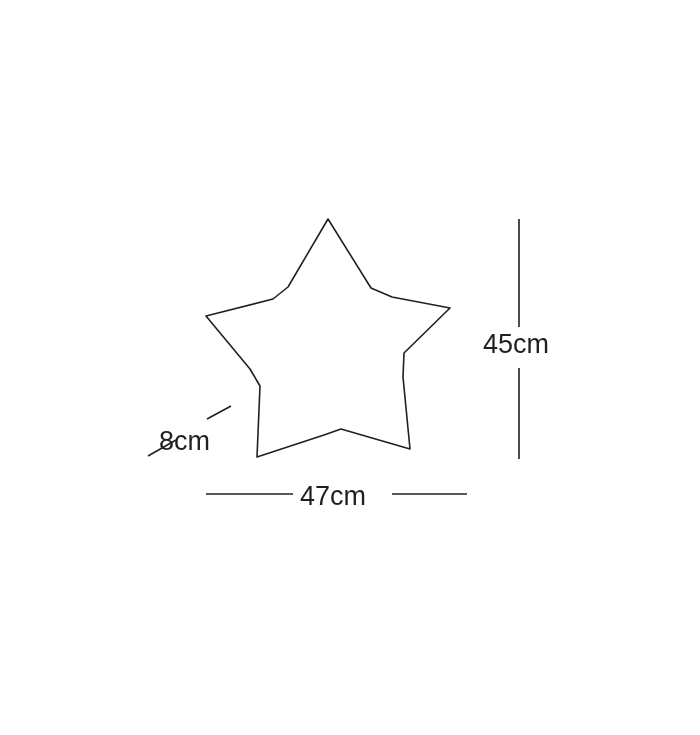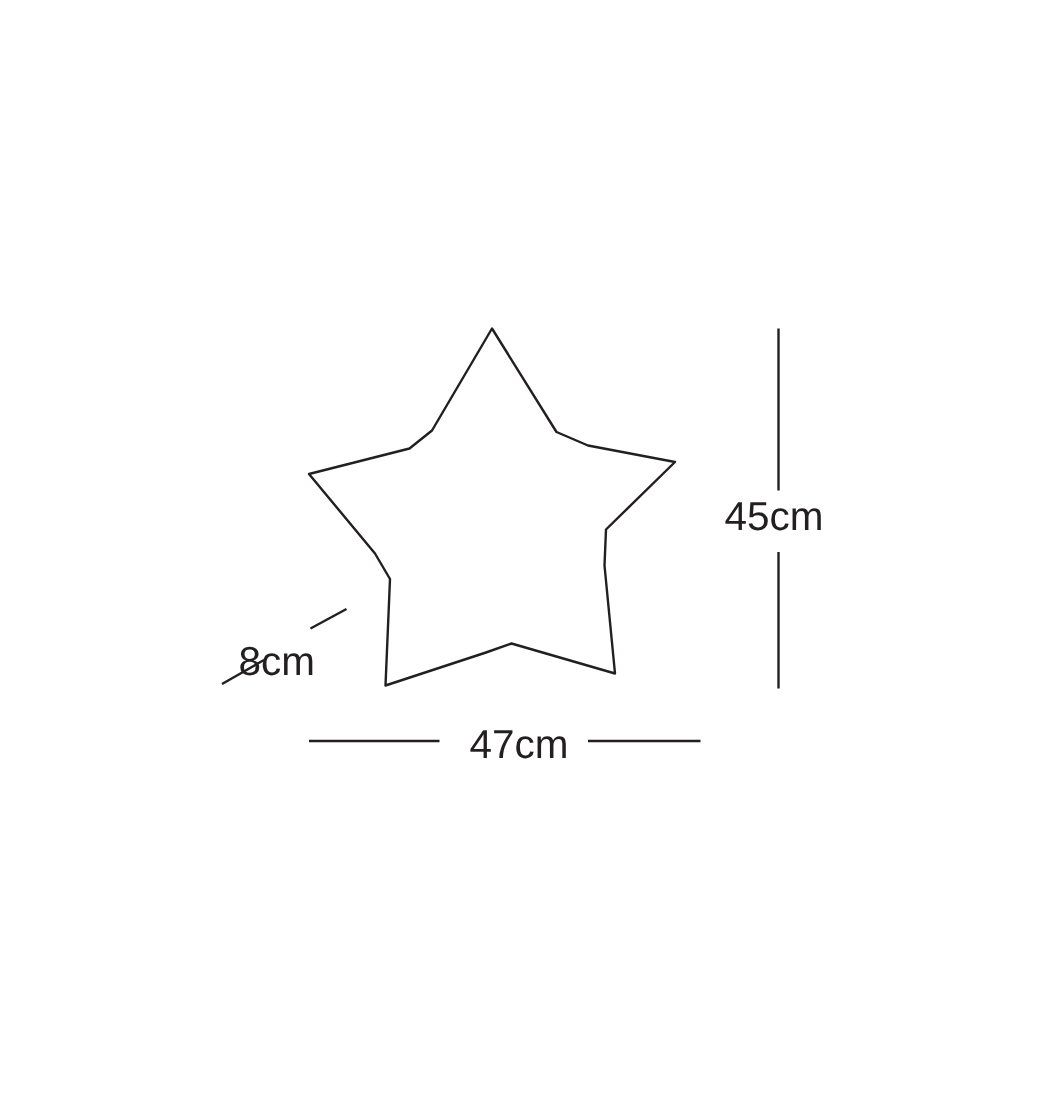--- a/index.html
+++ b/index.html
@@ -35,21 +35,20 @@
     letter-spacing: 0px;
     white-space: nowrap;
   }
   #label-height {
     left: 483px;
     top: 329px;
   }
   #label-width {
     left: 300px;
     top: 481px;
-    margin-left: 13px;
   }
   #label-thickness {
     left: 159px;
     top: 426px;
   }
 </style>
 </head>
 <body>
 
 <div id="diagram-root">

